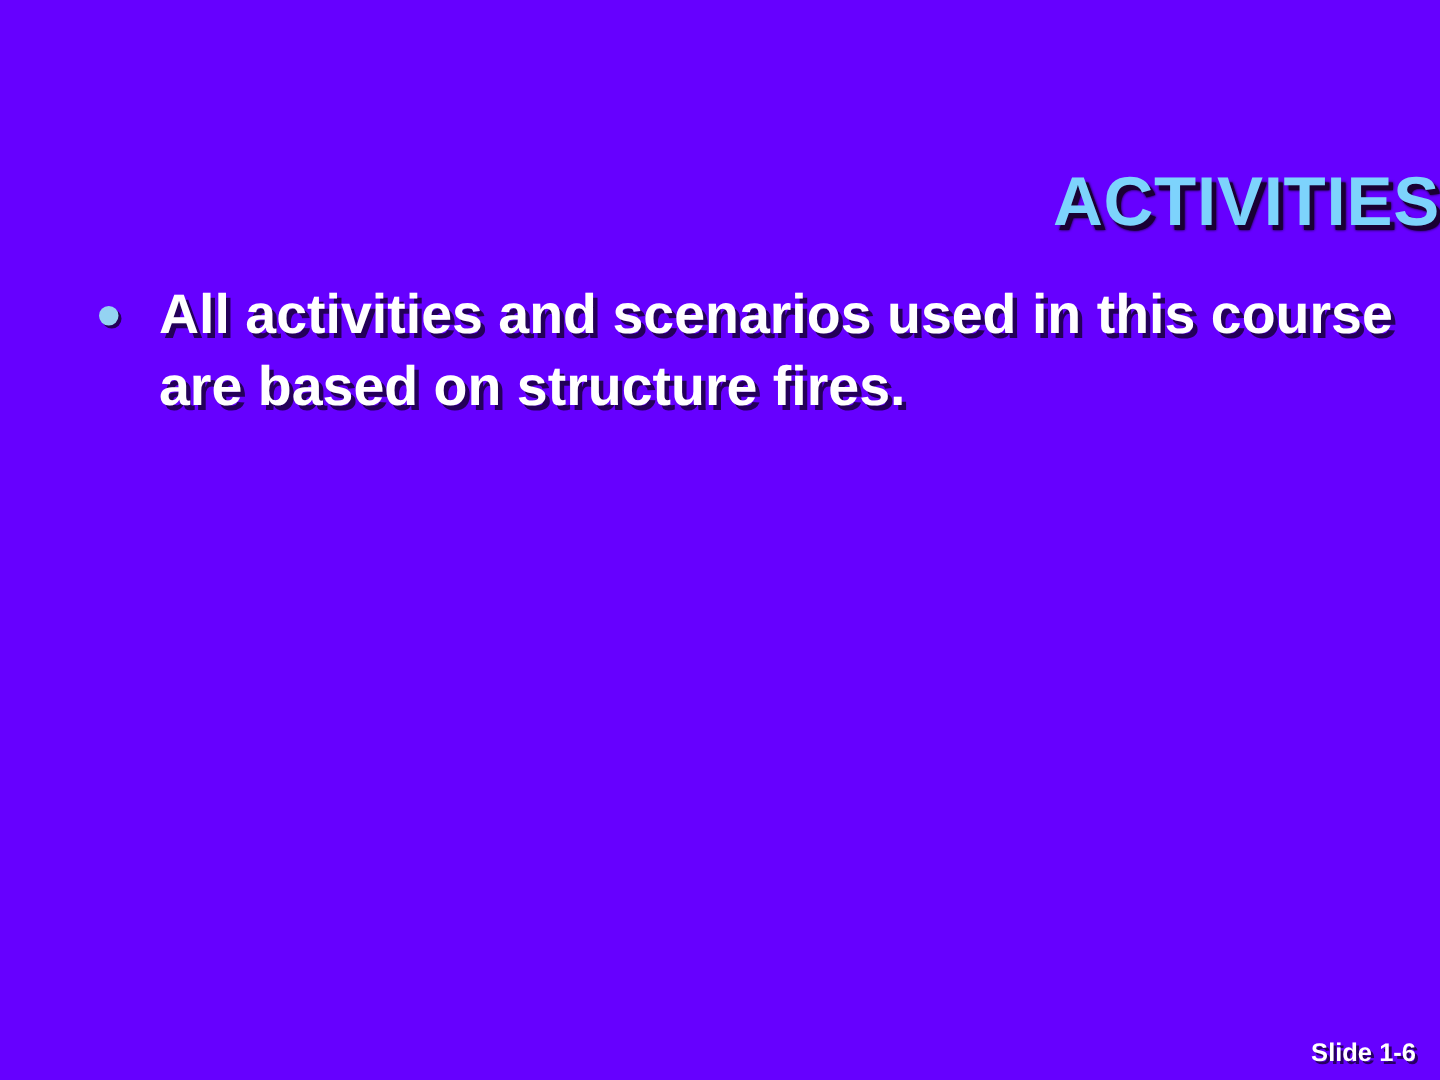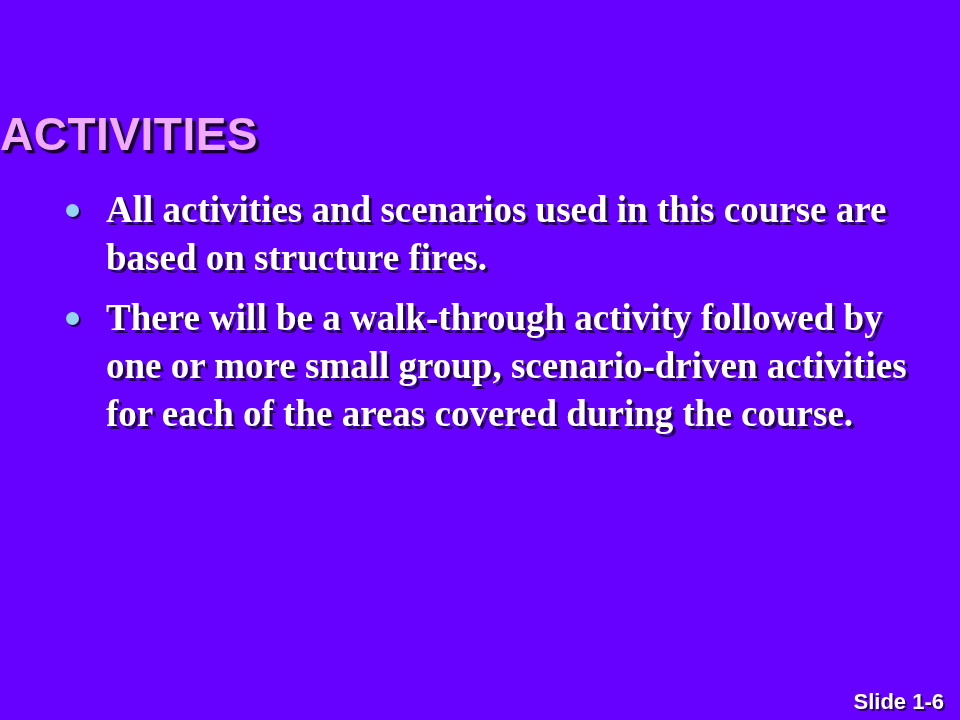--- a/index.html
+++ b/index.html
@@ -21,22 +21,22 @@
     background: #6600ff;
     overflow: hidden;
   }
 
   
   #slide-title {
     position: absolute;
     left: 0;
     top: 78px;
     width: 960px;
-    text-align: left;
-    color: #f0abfc;
+    text-align: right;
+    color: #7dd3fc;
     font-family: "Liberation Sans", sans-serif;
     font-weight: bold;
     font-size: 46px;
     line-height: 50px;
     letter-spacing: 0.5px;
     text-shadow: 3px 3px 0 #1a0033, 3px 3px 2px #000000;
     white-space: nowrap;
   }
 
   
@@ -48,21 +48,21 @@
     margin: 0;
     padding: 0;
     list-style: none;
   }
 
   .bullet-item {
     position: relative;
     padding-left: 48px;
     margin: 0 0 12px 0;
     color: #ffffff;
-    font-family: Liberation Serif, serif;
+    font-family: Liberation Sans, sans-serif;
     font-weight: bold;
     font-size: 37px;
     line-height: 48px;
     text-shadow: 3px 3px 0 rgba(25, 0, 60, 0.85);
   }
 
   .bullet-item:last-child {
     margin-bottom: 0;
   }
 
@@ -82,43 +82,39 @@
   }
 
   
   #slide-number {
     position: absolute;
     right: 16px;
     bottom: 8px;
     color: #ffffff;
     font-family: "Liberation Sans", sans-serif;
     font-weight: bold;
-    font-size: 22px;
+    font-size: 17px;
     line-height: 20px;
     text-shadow: 2px 2px 0 rgba(25, 0, 60, 0.8);
     white-space: nowrap;
   }
 </style>
 </head>
 <body>
 
 <div id="slide">
 
   <h1 id="slide-title">ACTIVITIES</h1>
 
   <ul id="body-list">
 
     <li class="bullet-item">
       <span class="bullet-marker"></span>
       <span class="bullet-text">All activities and scenarios used in this course are based on structure fires.</span>
     </li>
 
-    <li class="bullet-item">
-      <span class="bullet-marker"></span>
-      <span class="bullet-text">There will be a walk-through activity followed by one or more small group, scenario-driven activities for each of the areas covered during the course.</span>
-    </li>
 
 
   </ul>
 
   <div id="slide-number">Slide 1-6</div>
 
 </div>
 
 </body></html>

